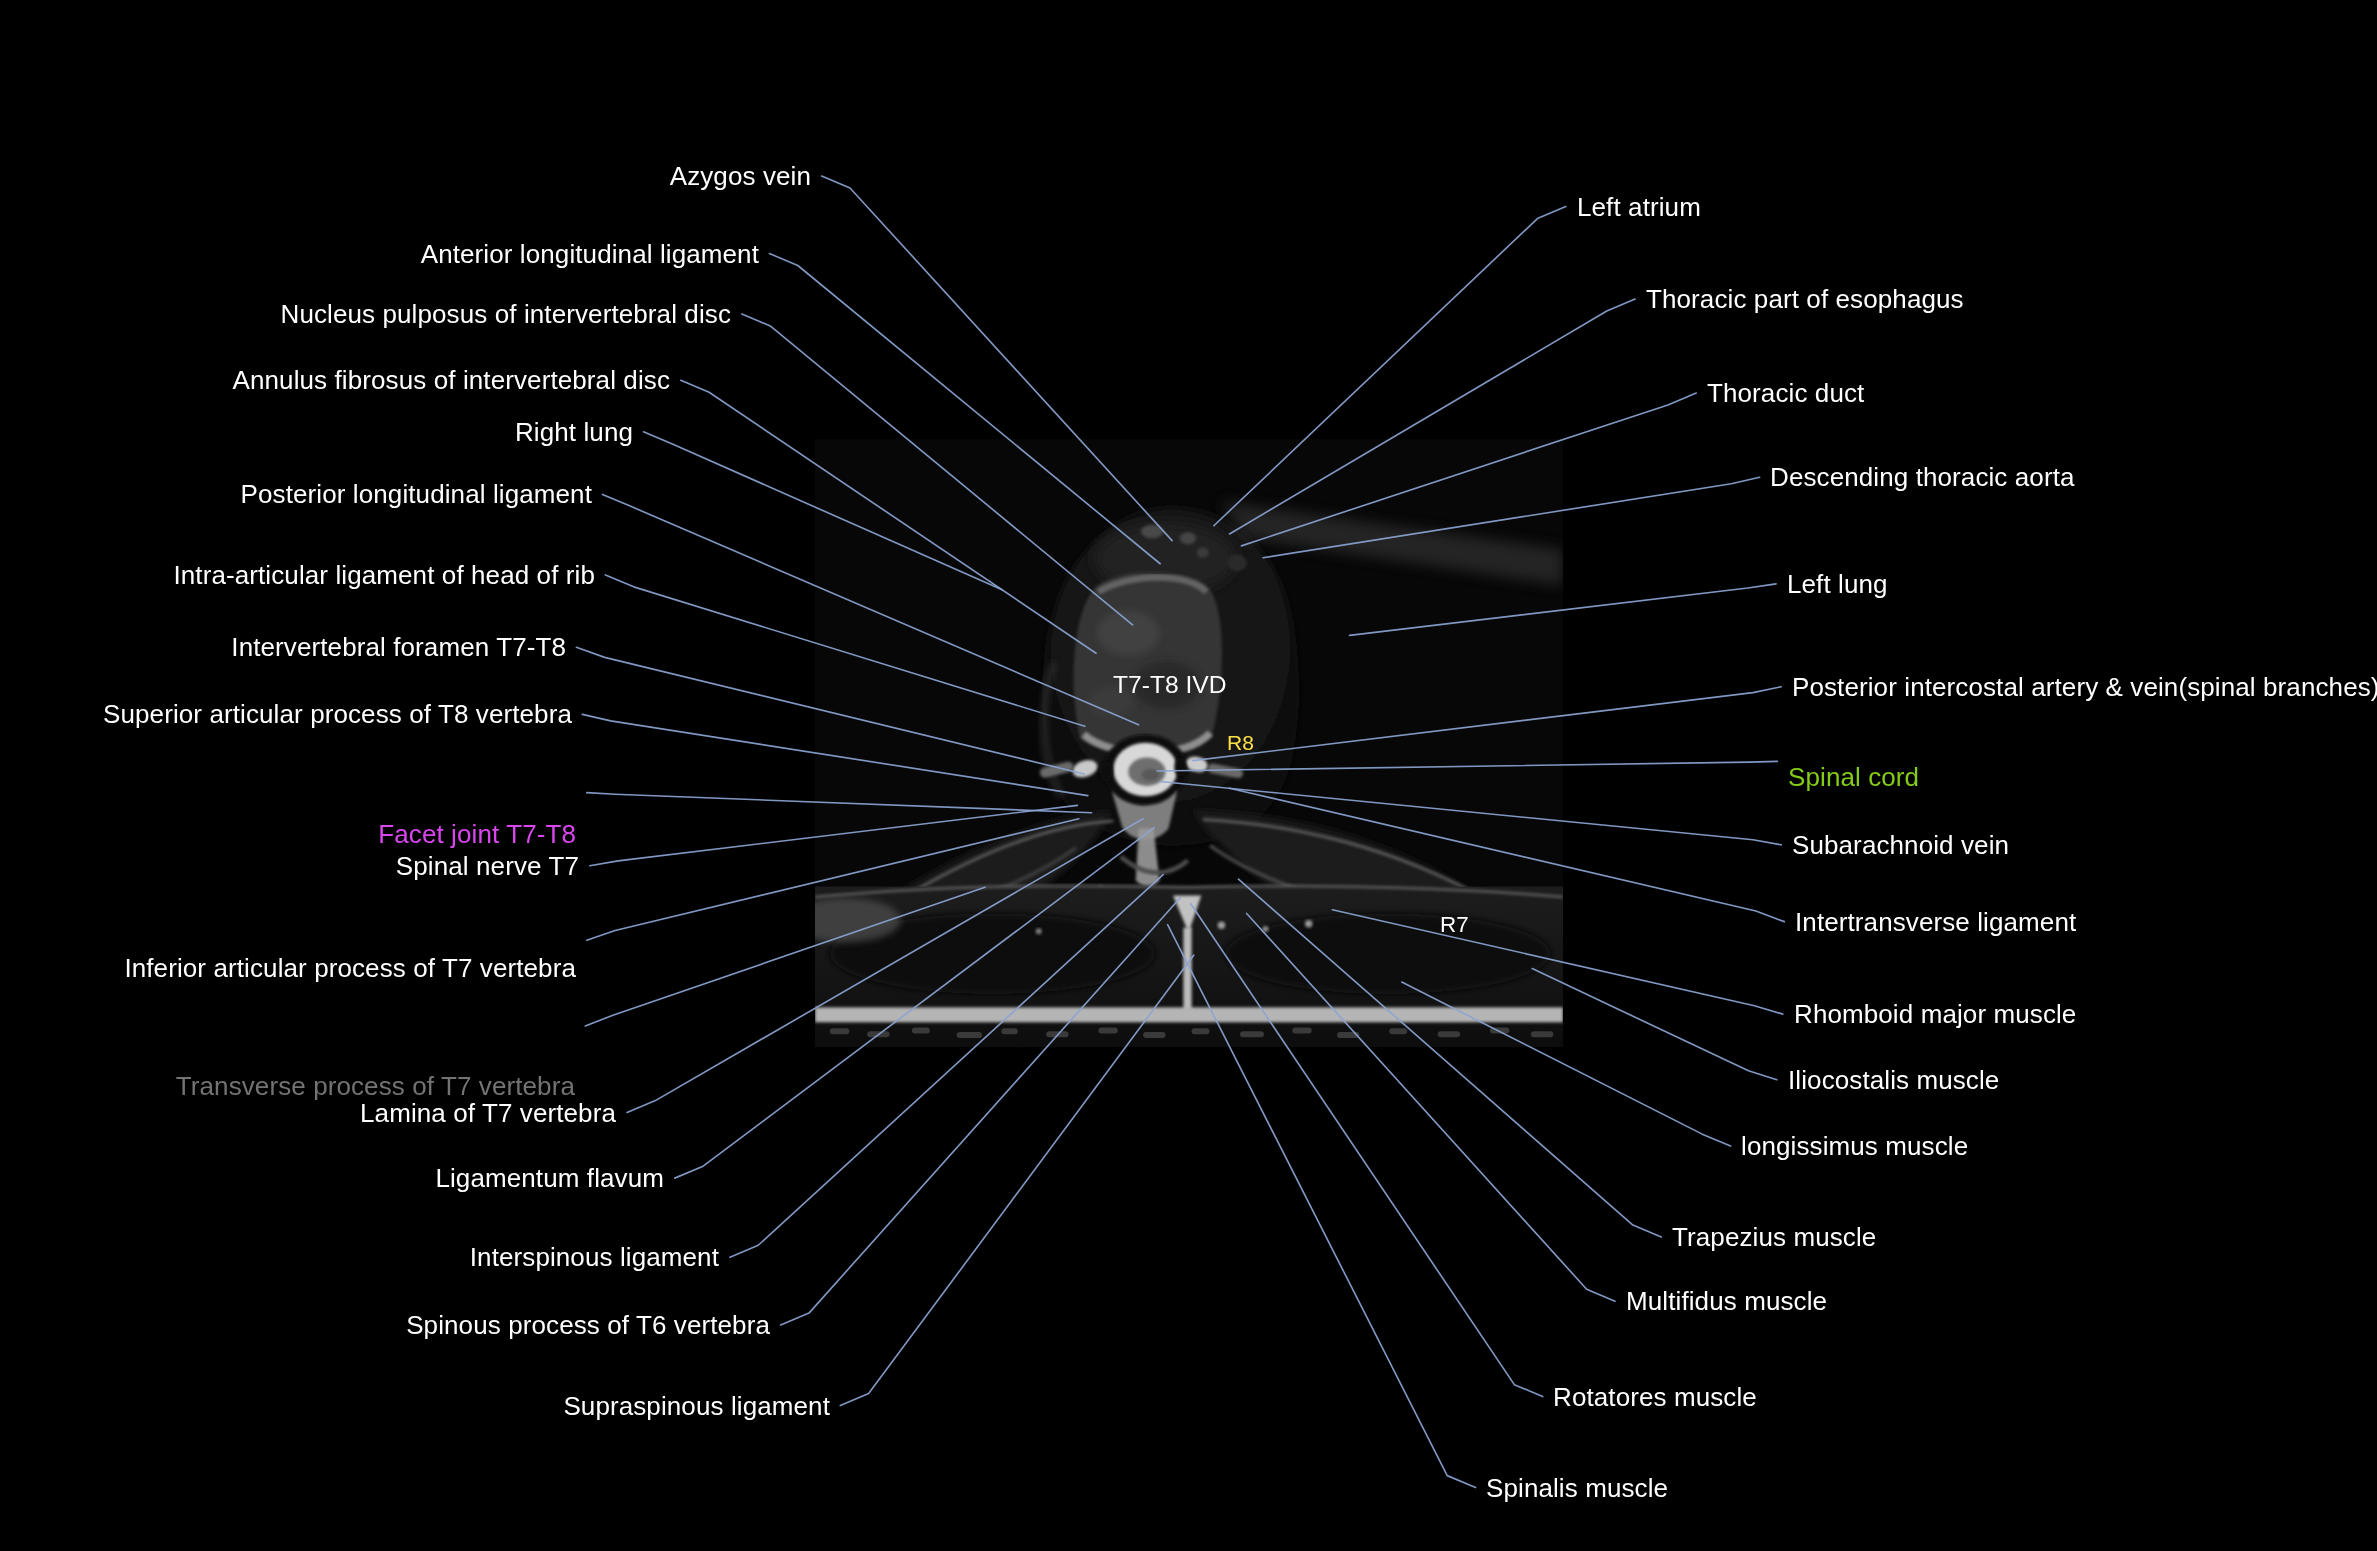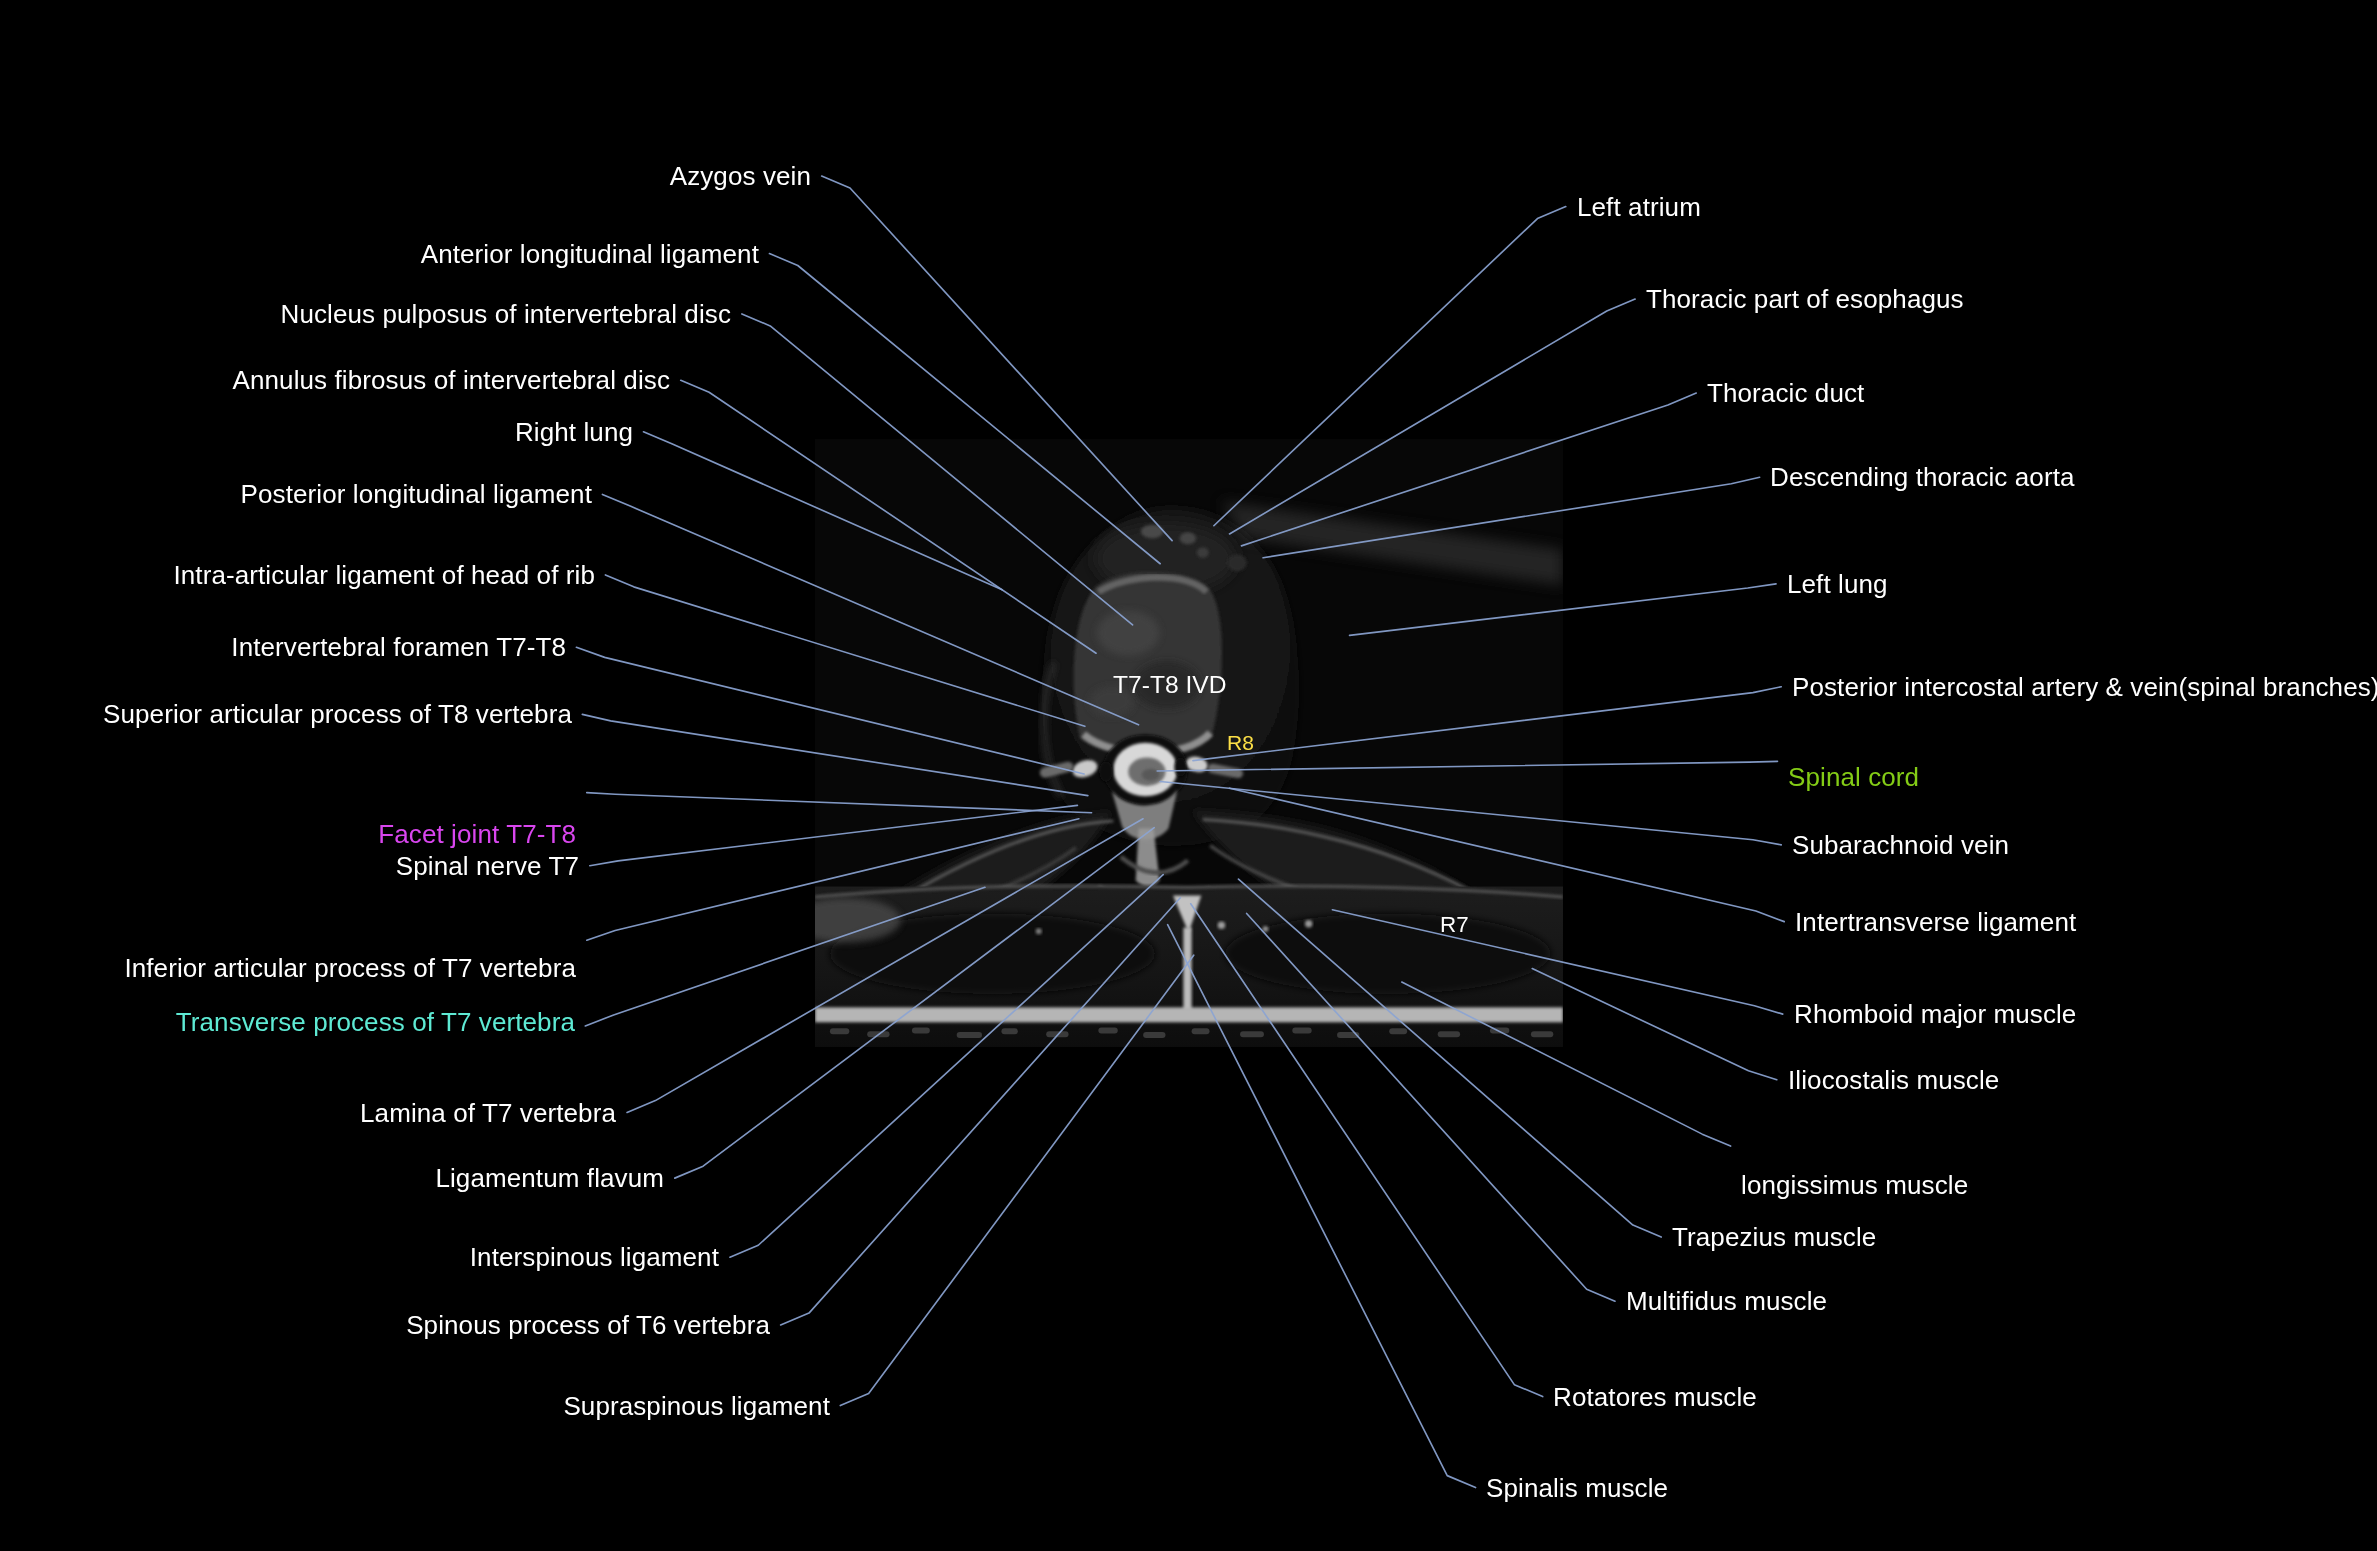--- a/index.html
+++ b/index.html
@@ -169,38 +169,38 @@
       <div class="anatomy-label left" style="color: rgb(255, 255, 255); top: 314px; right: 1646px;">Nucleus pulposus of intervertebral disc</div>
       <div class="anatomy-label left" style="color: rgb(255, 255, 255); top: 380px; right: 1707px;">Annulus fibrosus of intervertebral disc</div>
       <div class="anatomy-label left" style="color: rgb(255, 255, 255); top: 432px; right: 1744px;">Right lung</div>
       <div class="anatomy-label left" style="color: rgb(255, 255, 255); top: 494px; right: 1785px;">Posterior longitudinal ligament</div>
       <div class="anatomy-label left" style="color: rgb(255, 255, 255); top: 575px; right: 1782px;">Intra-articular ligament of head of rib</div>
       <div class="anatomy-label left" style="color: rgb(255, 255, 255); top: 647px; right: 1811px;">Intervertebral foramen T7-T8</div>
       <div class="anatomy-label left" style="color: rgb(255, 255, 255); top: 714px; right: 1805px;">Superior articular process of T8 vertebra</div>
       <div class="anatomy-label left" style="color: #d946ef; top: 834px; right: 1801px;">Facet joint T7-T8</div>
       <div class="anatomy-label left" style="color: rgb(255, 255, 255); top: 866px; right: 1798px; text-align: right;">Spinal nerve T7</div>
       <div class="anatomy-label left" style="color: rgb(255, 255, 255); top: 940px; right: 1801px; margin-top: 28px;">Inferior articular process of T7 vertebra</div>
-      <div class="anatomy-label left" style="color: #5eead4; top: 1022px; right: 1802px;">Transverse process of T7 vertebra</div>
+      <div class="anatomy-label left" style="color: #737373; top: 1086px; right: 1802px;">Transverse process of T7 vertebra</div>
       <div class="anatomy-label left" style="color: rgb(255, 255, 255); top: 1113px; right: 1761px;">Lamina of T7 vertebra</div>
       <div class="anatomy-label left" style="color: rgb(255, 255, 255); top: 1178px; right: 1713px;">Ligamentum flavum</div>
       <div class="anatomy-label left" style="color: rgb(255, 255, 255); top: 1257px; right: 1658px;">Interspinous ligament</div>
       <div class="anatomy-label left" style="color: rgb(255, 255, 255); top: 1325px; right: 1607px;">Spinous process of T6 vertebra</div>
       <div class="anatomy-label left" style="color: rgb(255, 255, 255); top: 1406px; right: 1547px;">Supraspinous ligament</div>
       <div class="anatomy-label right" style="color: rgb(255, 255, 255); top: 207px; left: 1577px;">Left atrium</div>
       <div class="anatomy-label right" style="color: rgb(255, 255, 255); top: 299px; left: 1646px;">Thoracic part of esophagus</div>
       <div class="anatomy-label right" style="color: rgb(255, 255, 255); top: 393px; left: 1707px;">Thoracic duct</div>
       <div class="anatomy-label right" style="color: rgb(255, 255, 255); top: 477px; left: 1770px;">Descending thoracic aorta</div>
       <div class="anatomy-label right" style="color: rgb(255, 255, 255); top: 584px; left: 1787px;">Left lung</div>
       <div class="anatomy-label right" style="color: rgb(255, 255, 255); top: 687px; left: 1792px;">Posterior intercostal artery &amp; vein(spinal branches)</div>
       <div class="anatomy-label right" style="color: #84cc16; top: 761px; left: 1788px; margin-top: 16px;">Spinal cord</div>
       <div class="anatomy-label right" style="color: rgb(255, 255, 255); top: 845px; left: 1792px;">Subarachnoid vein</div>
       <div class="anatomy-label right" style="color: rgb(255, 255, 255); top: 922px; left: 1795px;">Intertransverse ligament</div>
       <div class="anatomy-label right" style="color: rgb(255, 255, 255); top: 1014px; left: 1794px;">Rhomboid major muscle</div>
       <div class="anatomy-label right" style="color: rgb(255, 255, 255); top: 1080px; left: 1788px;">Iliocostalis muscle</div>
-      <div class="anatomy-label right" style="color: rgb(255, 255, 255); top: 1146px; left: 1741px; margin-top: 39px;">longissimus muscle</div>
+      <div class="anatomy-label right" style="color: rgb(255, 255, 255); top: 1146px; left: 1741px;">longissimus muscle</div>
       <div class="anatomy-label right" style="color: rgb(255, 255, 255); top: 1237px; left: 1672px;">Trapezius muscle</div>
       <div class="anatomy-label right" style="color: rgb(255, 255, 255); top: 1301px; left: 1626px;">Multifidus muscle</div>
       <div class="anatomy-label right" style="color: rgb(255, 255, 255); top: 1397px; left: 1553px;">Rotatores muscle</div>
       <div class="anatomy-label right" style="color: rgb(255, 255, 255); top: 1488px; left: 1486px;">Spinalis muscle</div>
     </div>
 <div class="image-marker" style="left: 1113px; top: 673px; font-size: 24.6px; color: rgb(255, 255, 255);">T7-T8 IVD</div>
     <div class="image-marker" style="left: 1227px; top: 732px; font-size: 21px; color: #fde047;">R8</div>
     <div class="image-marker" style="left: 1440px; top: 914px; font-size: 22.4px; color: rgb(255, 255, 255);">R7</div>
   </div>
 

